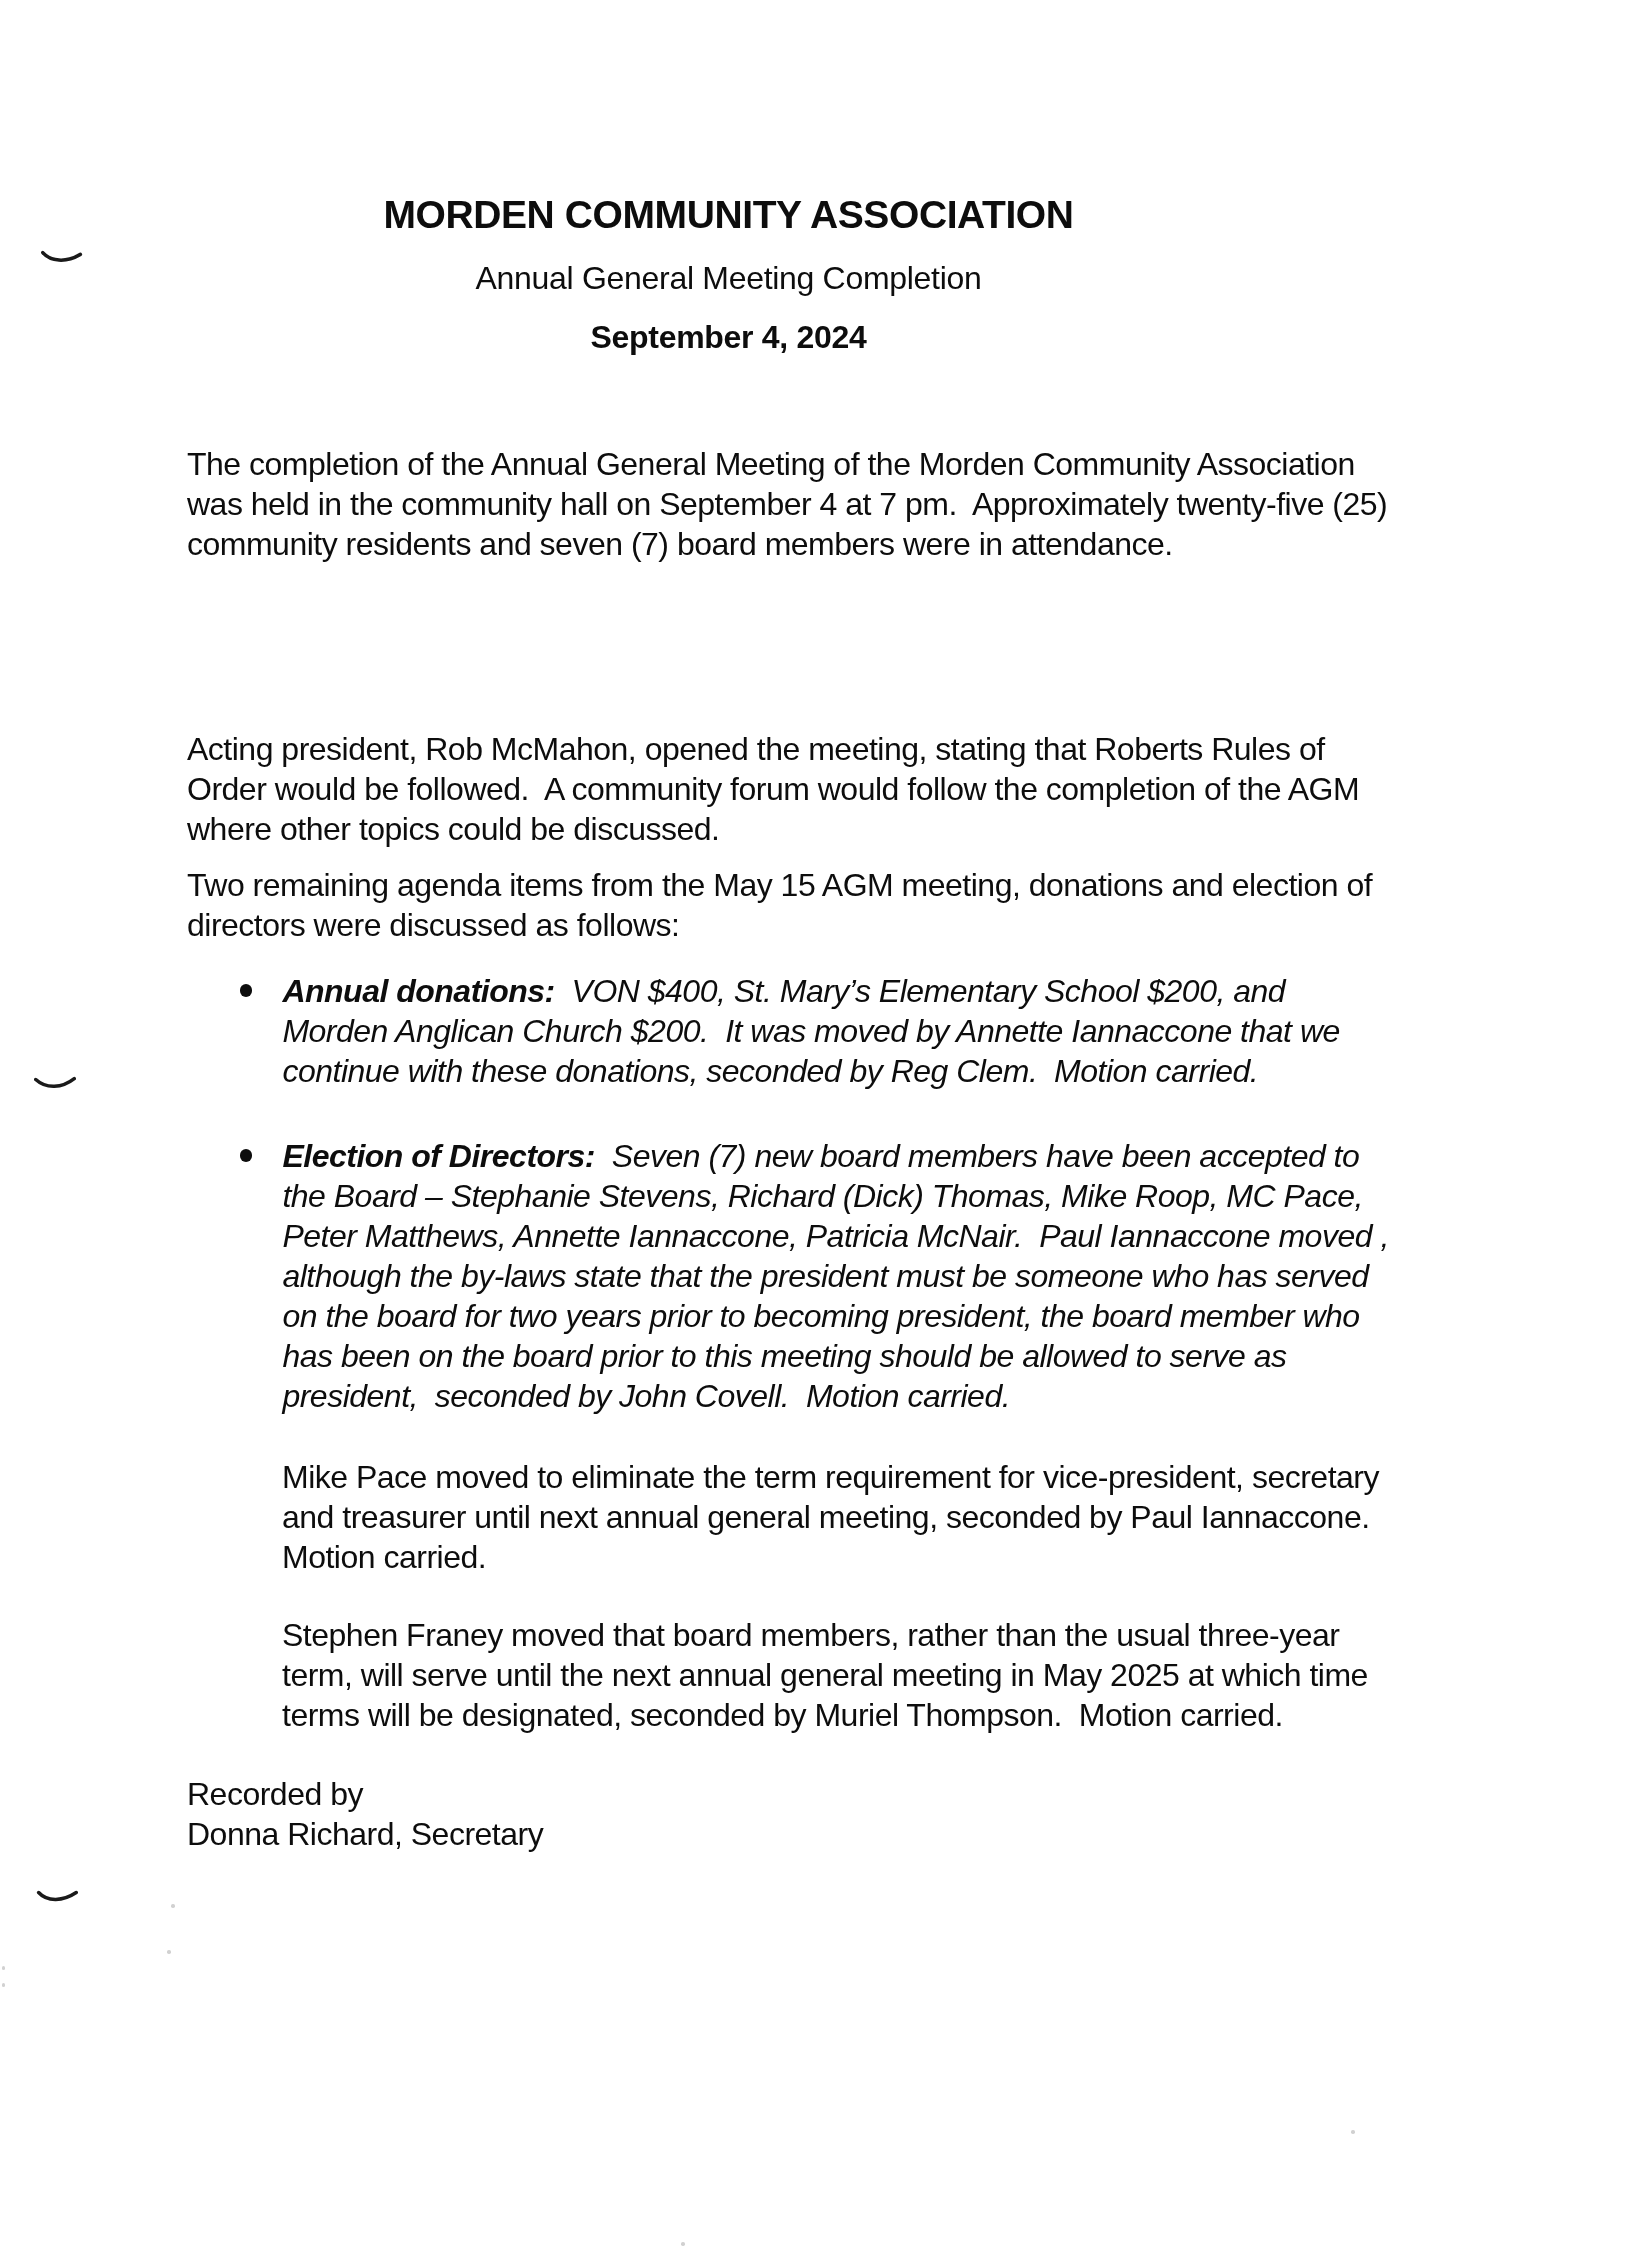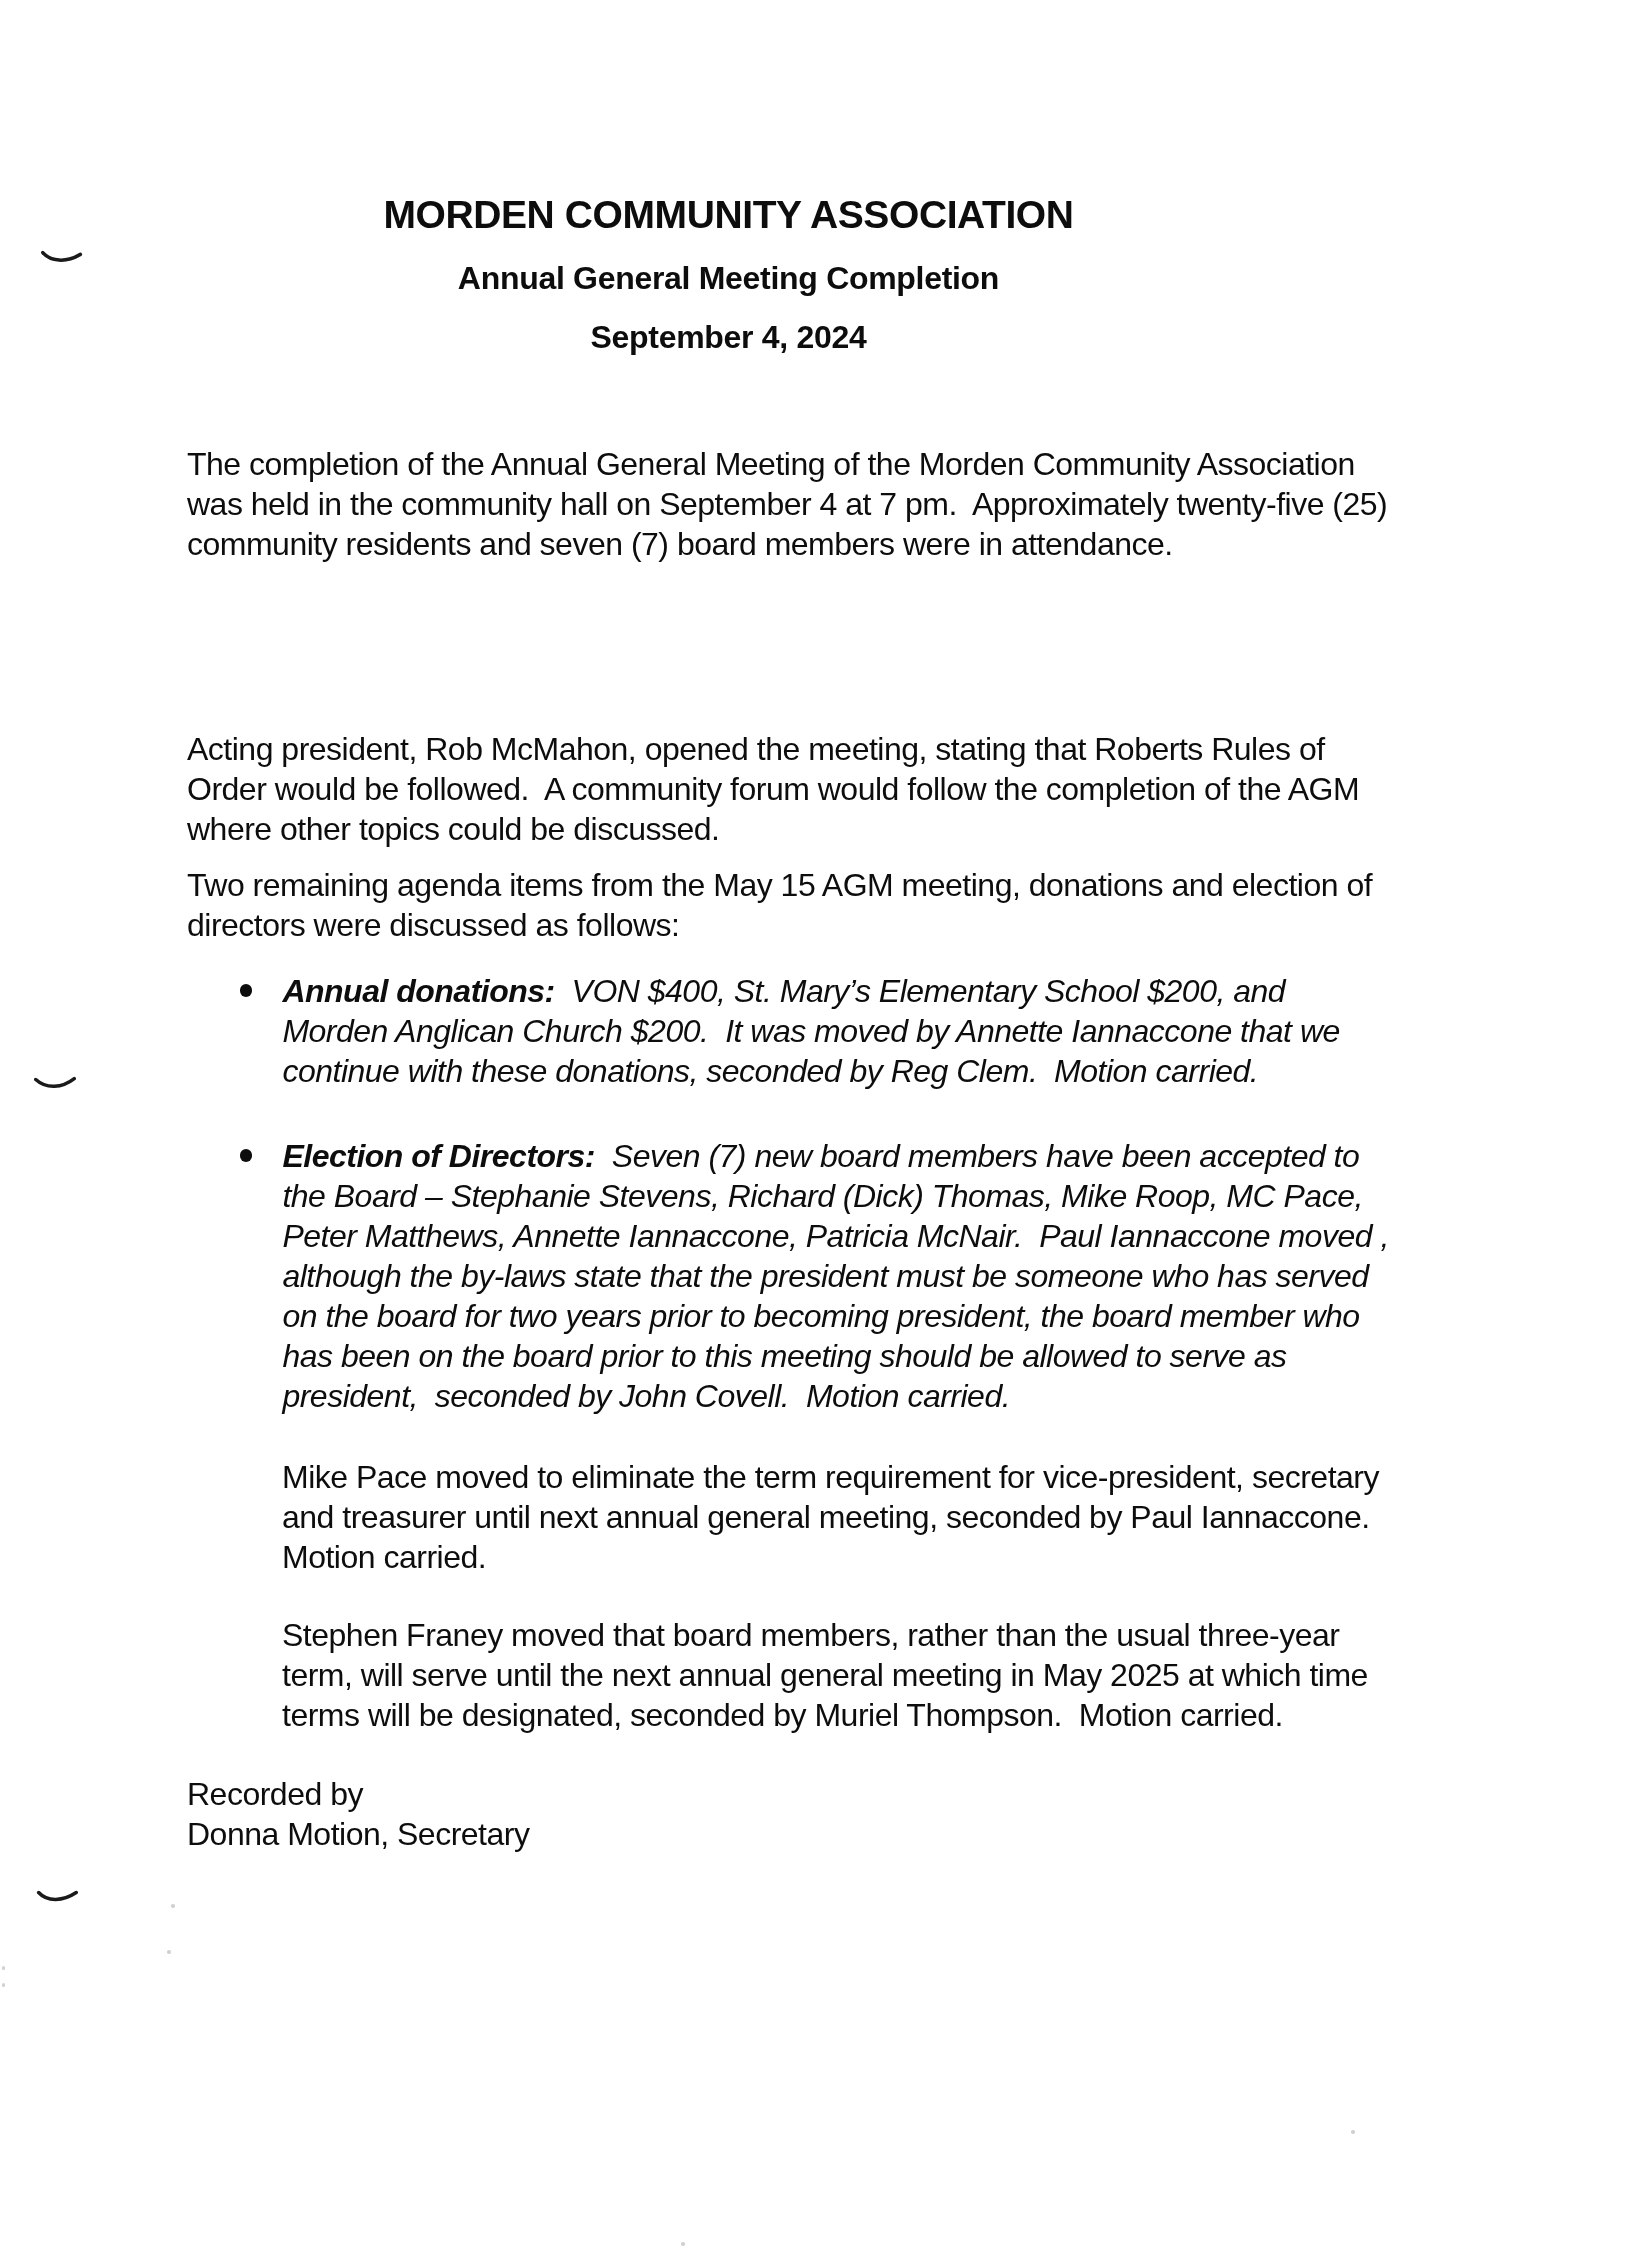--- a/index.html
+++ b/index.html
@@ -10,21 +10,21 @@
     font-family:"Liberation Sans", sans-serif;
     color:#0d0d0d;
     overflow:hidden;
   }
   .center-line {
     position:absolute; left:0; width:1457px;
     text-align:center; margin:0;
     white-space:pre;
   }
   .doc-title    { top:193px; font-size:39px; font-weight:bold; letter-spacing:-0.4px; }
-  .doc-subtitle { top:260px; font-size:32px; font-weight:bold; letter-spacing:-0.3px; }
+  .doc-subtitle { top:260px; font-size:32px; font-weight:normal; letter-spacing:-0.3px; }
   .doc-date     { top:319px; font-size:32px; font-weight:bold; letter-spacing:-0.3px; }
   .para {
     position:absolute; left:187px; margin:0;
     font-size:32px; line-height:40px; letter-spacing:-0.5px;
     white-space:pre; font-weight:normal;
   }
   .p1 { top:444px; }
   .p2 { top:588px; }
   .p3 { top:729px; }
   .p4 { top:865px; }
@@ -109,16 +109,16 @@
   </div>
 
   <p class="para followup f1">Mike Pace moved to eliminate the term requirement for vice-president, secretary
 and treasurer until next annual general meeting, seconded by Paul Iannaccone.
 Motion carried.</p>
   <p class="para followup f2">Stephen Franey moved that board members, rather than the usual three-year
 term, will serve until the next annual general meeting in May 2025 at which time
 terms will be designated, seconded by Muriel Thompson.  Motion carried.</p>
 
   <p class="para footer-block">Recorded by
-Donna Motion, Secretary</p>
+Donna Richard, Secretary</p>
 
 </div>
 
 
 </body></html>

